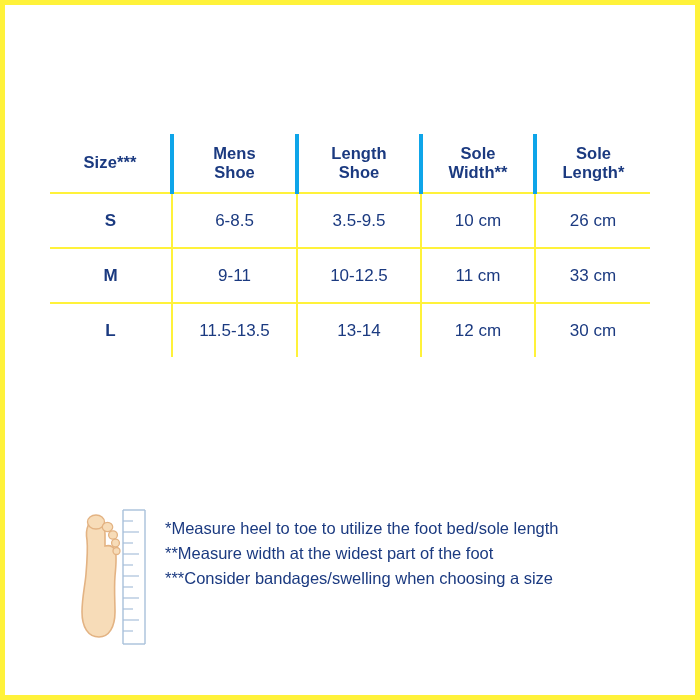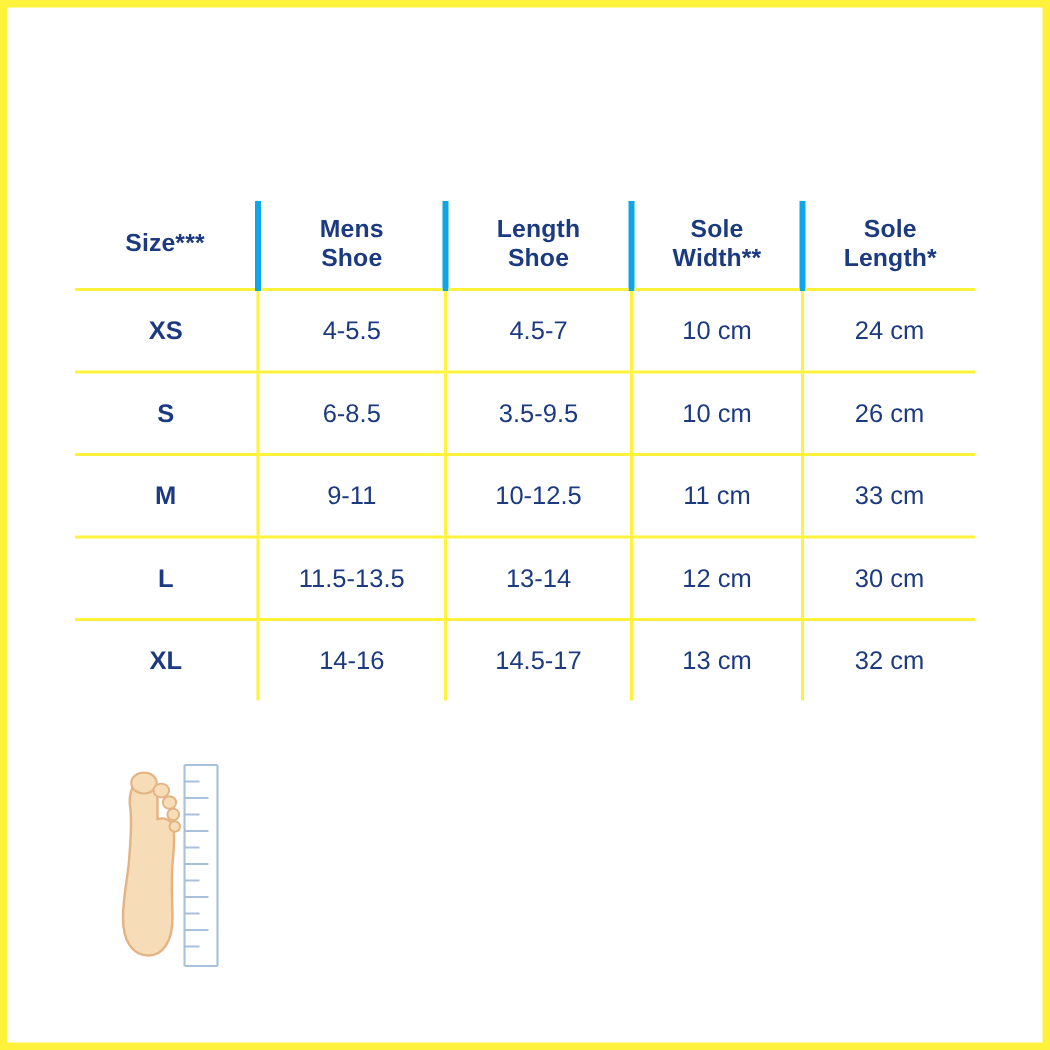--- a/index.html
+++ b/index.html
@@ -140,53 +140,39 @@
             <span>Width**</span>
           </th>
           <th class="hdr-sep">
             <span>Sole</span><br>
             <span>Length*</span>
           </th>
         </tr>
       </thead>
       <tbody>
         <tr>
-          <td class="size-col">XS</td>
-          <td class="sep">4-5.5</td>
-          <td class="sep">4.5-7</td>
-          <td class="sep">10 cm</td>
-          <td class="sep">24 cm</td>
-        </tr>
-        <tr>
           <td class="size-col">S</td>
           <td class="sep">6-8.5</td>
           <td class="sep">3.5-9.5</td>
           <td class="sep">10 cm</td>
           <td class="sep">26 cm</td>
         </tr>
         <tr>
           <td class="size-col">M</td>
           <td class="sep">9-11</td>
           <td class="sep">10-12.5</td>
           <td class="sep">11 cm</td>
           <td class="sep">33 cm</td>
         </tr>
         <tr>
           <td class="size-col">L</td>
           <td class="sep">11.5-13.5</td>
           <td class="sep">13-14</td>
           <td class="sep">12 cm</td>
           <td class="sep">30 cm</td>
-        </tr>
-        <tr>
-          <td class="size-col">XL</td>
-          <td class="sep">14-16</td>
-          <td class="sep">14.5-17</td>
-          <td class="sep">13 cm</td>
-          <td class="sep">32 cm</td>
         </tr>
       </tbody>
     </table>
 
     <div class="footnote-area">
 
       <div class="ruler-foot">
         <svg width="90" height="155" viewBox="0 0 90 155" xmlns="http://www.w3.org/2000/svg">
 
           <g>
@@ -224,17 +210,22 @@
             <line x1="58" y1="82" x2="74" y2="82"></line>
             <line x1="58" y1="93" x2="68" y2="93"></line>
             <line x1="58" y1="104" x2="74" y2="104"></line>
             <line x1="58" y1="115" x2="68" y2="115"></line>
             <line x1="58" y1="126" x2="74" y2="126"></line>
             <line x1="58" y1="137" x2="68" y2="137"></line>
           </g>
         </svg>
       </div>
 
+      <div class="notes">
+        <div class="note-line">*Measure heel to toe to utilize the foot bed/sole length</div>
+        <div class="note-line">**Measure width at the widest part of the foot</div>
+        <div class="note-line">***Consider bandages/swelling when choosing a size</div>
+      </div>
 
     </div>
 
   </div>
 </div>
 
 </body></html>

